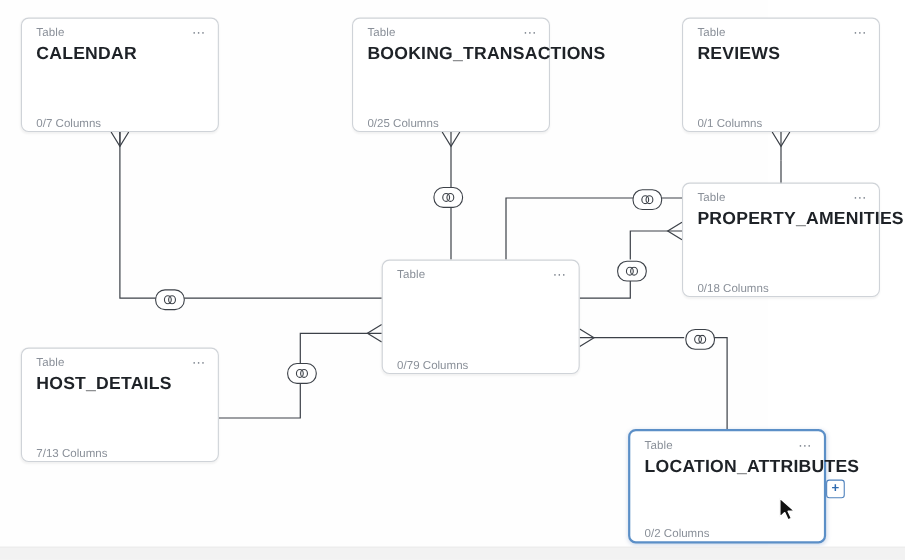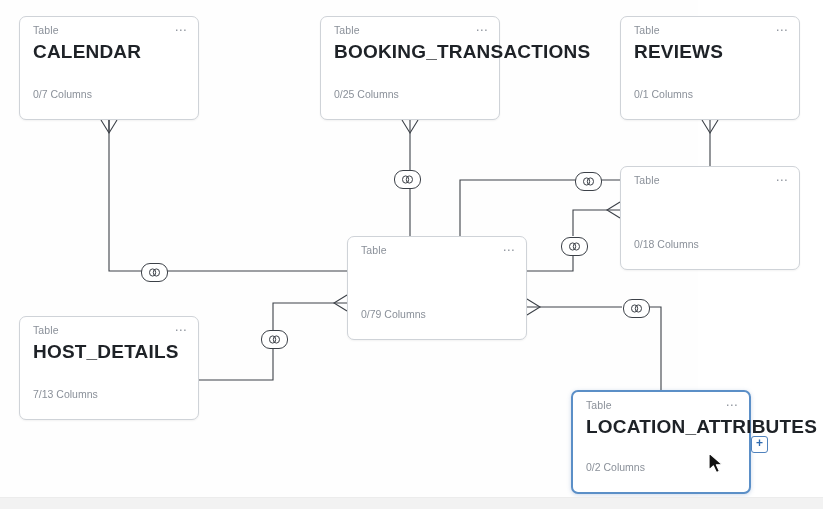--- a/index.html
+++ b/index.html
@@ -40,25 +40,25 @@
   }
   .card-kind{
     font-size:10.5px;color:#8a9099;letter-spacing:.1px;
   }
   .dots{
     color:#8a9099;font-size:12px;line-height:6px;letter-spacing:1.4px;
     cursor:pointer;user-select:none;
   }
   .card-title{
     position:absolute;left:13px;top:24px;right:10px;
-    font-size:19px;font-weight:bold;color:#1e2227;letter-spacing:.2px;
+    font-size:16px;font-weight:bold;color:#1e2227;letter-spacing:.2px;
     white-space:nowrap;
   }
   .card-cols{
-    position:absolute;left:13px;bottom:19px;
+    position:absolute;left:13px;bottom:1px;
     font-size:10.5px;color:#8a9099;
   }
   .plus-handle{
     position:absolute;
     width:15px;height:15px;
     border:1px solid #4f82bd;
     border-radius:3px;
     background:#ffffff;
     color:#2f6bb0;
     font-size:12px;line-height:13px;text-align:center;
@@ -138,20 +138,21 @@
           <span class="dots">⋯</span>
         </div>
         <div class="card-title">REVIEWS</div>
         <div class="card-cols">0/1 Columns</div>
       </div>
       <div class="table-card" style="left: 620px; top: 166px; width: 180px; height: 104px;">
         <div class="card-head">
           <span class="card-kind">Table</span>
           <span class="dots">⋯</span>
         </div>
+        <div class="card-title">PROPERTY_AMENITIES</div>
         <div class="card-cols">0/18 Columns</div>
       </div>
       <div class="table-card" style="left: 347px; top: 236px; width: 180px; height: 104px;">
         <div class="card-head">
           <span class="card-kind">Table</span>
           <span class="dots">⋯</span>
         </div>
         <div class="card-cols">0/79 Columns</div>
       </div>
       <div class="table-card" style="left: 19px; top: 316px; width: 180px; height: 104px;">

